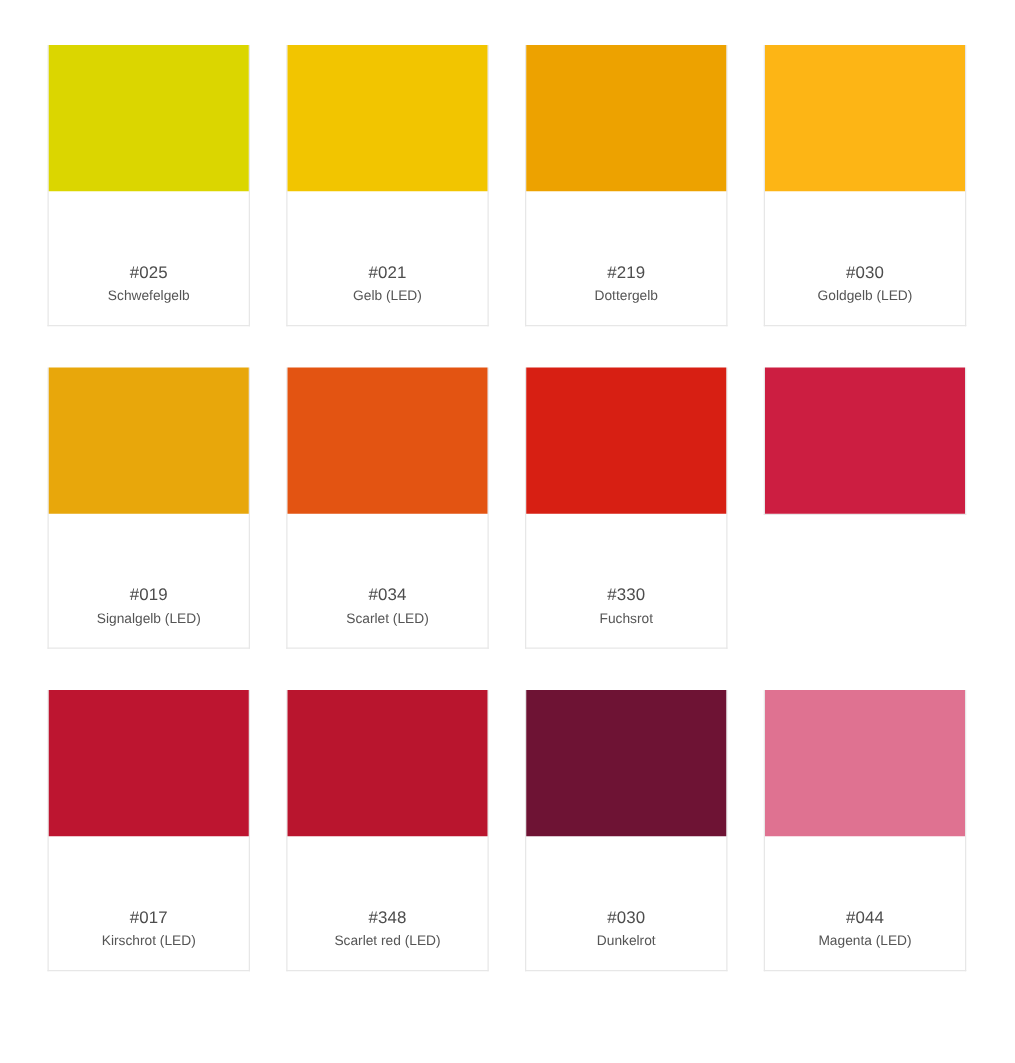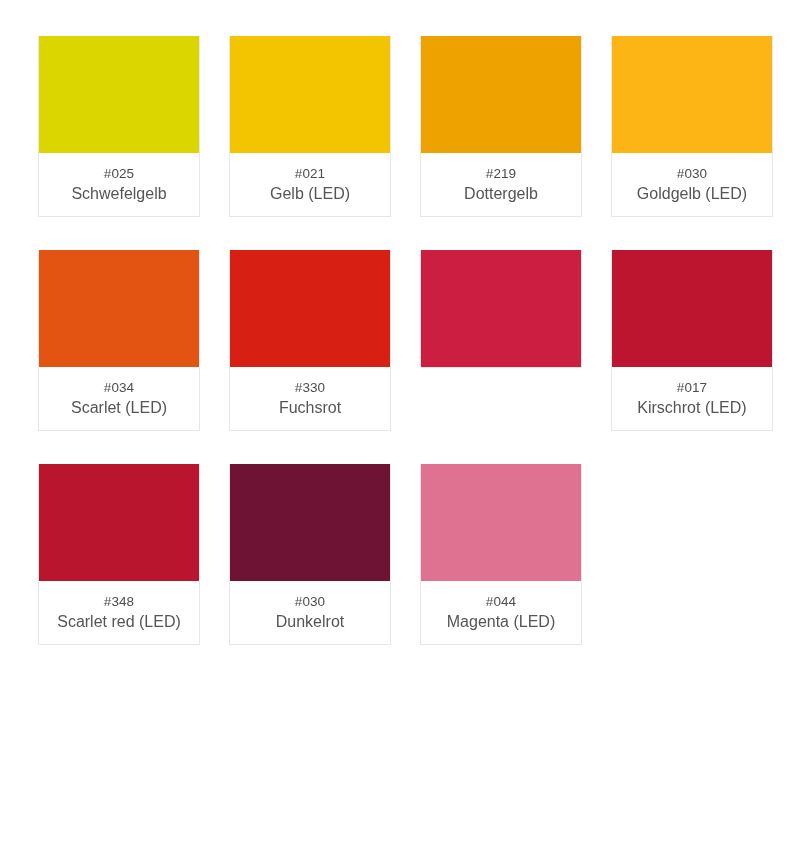--- a/index.html
+++ b/index.html
@@ -46,24 +46,25 @@
   .swatch-caption {
     padding: 12px 6px 14px 6px;
     text-align: center;
   }
 
   .swatch-code {
     font-size: 13.5px;
     color: #4d4d4d;
     line-height: 18px;
     letter-spacing: 0.1px;
+    margin-top: 44px;
   }
 
   .swatch-name {
-    font-size: 16px;
+    font-size: 11px;
     color: #555555;
     line-height: 17px;
     margin-top: 2px;
     padding: 0 4px;
     word-wrap: break-word;
   }
 </style>
 </head>
 <body>
 
@@ -87,20 +88,27 @@
       <div class="swatch-caption">
         <div class="swatch-code">#219</div>
         <div class="swatch-name">Dottergelb</div>
       </div>
     </div>
     <div class="swatch-card">
       <div class="swatch-color" style="background-color: rgb(253, 181, 21);"></div>
       <div class="swatch-caption">
         <div class="swatch-code">#030</div>
         <div class="swatch-name">Goldgelb (LED)</div>
+      </div>
+    </div>
+    <div class="swatch-card">
+      <div class="swatch-color" style="background-color: rgb(232, 167, 11);"></div>
+      <div class="swatch-caption">
+        <div class="swatch-code">#019</div>
+        <div class="swatch-name">Signalgelb (LED)</div>
       </div>
     </div>
     <div class="swatch-card">
       <div class="swatch-color" style="background-color: rgb(227, 84, 18);"></div>
       <div class="swatch-caption">
         <div class="swatch-code">#034</div>
         <div class="swatch-name">Scarlet (LED)</div>
       </div>
     </div>
     <div class="swatch-card">

